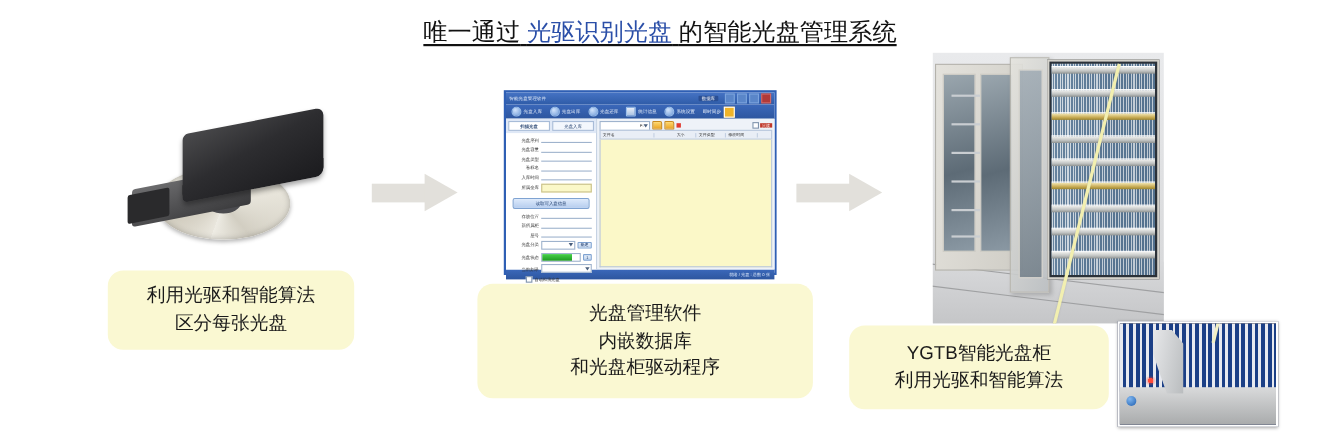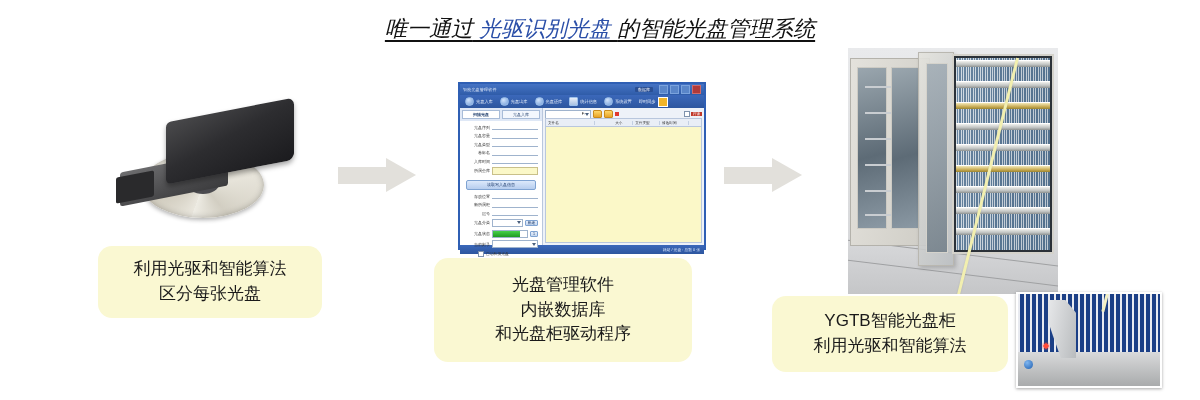--- a/index.html
+++ b/index.html
@@ -8,32 +8,32 @@
     background:#ffffff;
     font-family:"Liberation Sans","DejaVu Sans",sans-serif;
   }
   .abs{position:absolute;}
 
   
   #title{
     left:0;top:14px;width:1200px;text-align:center;
     font-size:22px;color:#111111;white-space:nowrap;
   }
-  #title span{ text-decoration:underline; text-underline-offset:4px;font-style:italic; }
+  #title span{ text-decoration:underline; text-underline-offset:4px; }
   #title .accent{ color:#2b4fa8; }
 
   
   .caption{
     background:#faf8d2;border-radius:14px;
     display:flex;align-items:center;justify-content:center;
     text-align:center;color:#1a1a1a;font-size:17px;line-height:1.45;
     box-sizing:border-box;padding:6px 12px;white-space:pre-line;
   }
   #cap1{left:98px;top:246px;width:224px;height:72px;}
-  #cap2{left:434px;top:258px;width:258px;height:104px;padding-left:12px;}
+  #cap2{left:434px;top:258px;width:305px;height:104px;padding-left:12px;}
   #cap3{left:772px;top:296px;width:236px;height:76px;}
 
   
   .arrow{width:78px;height:34px;}
   .arrow .shaft{position:absolute;left:0;top:9px;width:50px;height:17px;background:#e2e0db;}
   .arrow .head{position:absolute;left:48px;top:0;width:0;height:0;
     border-top:17px solid transparent;border-bottom:17px solid transparent;
     border-left:30px solid #e2e0db;}
   #arrow1{left:338px;top:158px;}
   #arrow2{left:724px;top:158px;}

